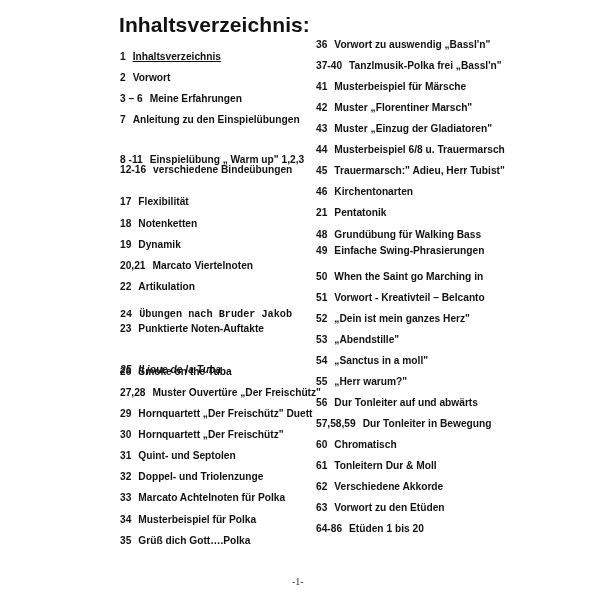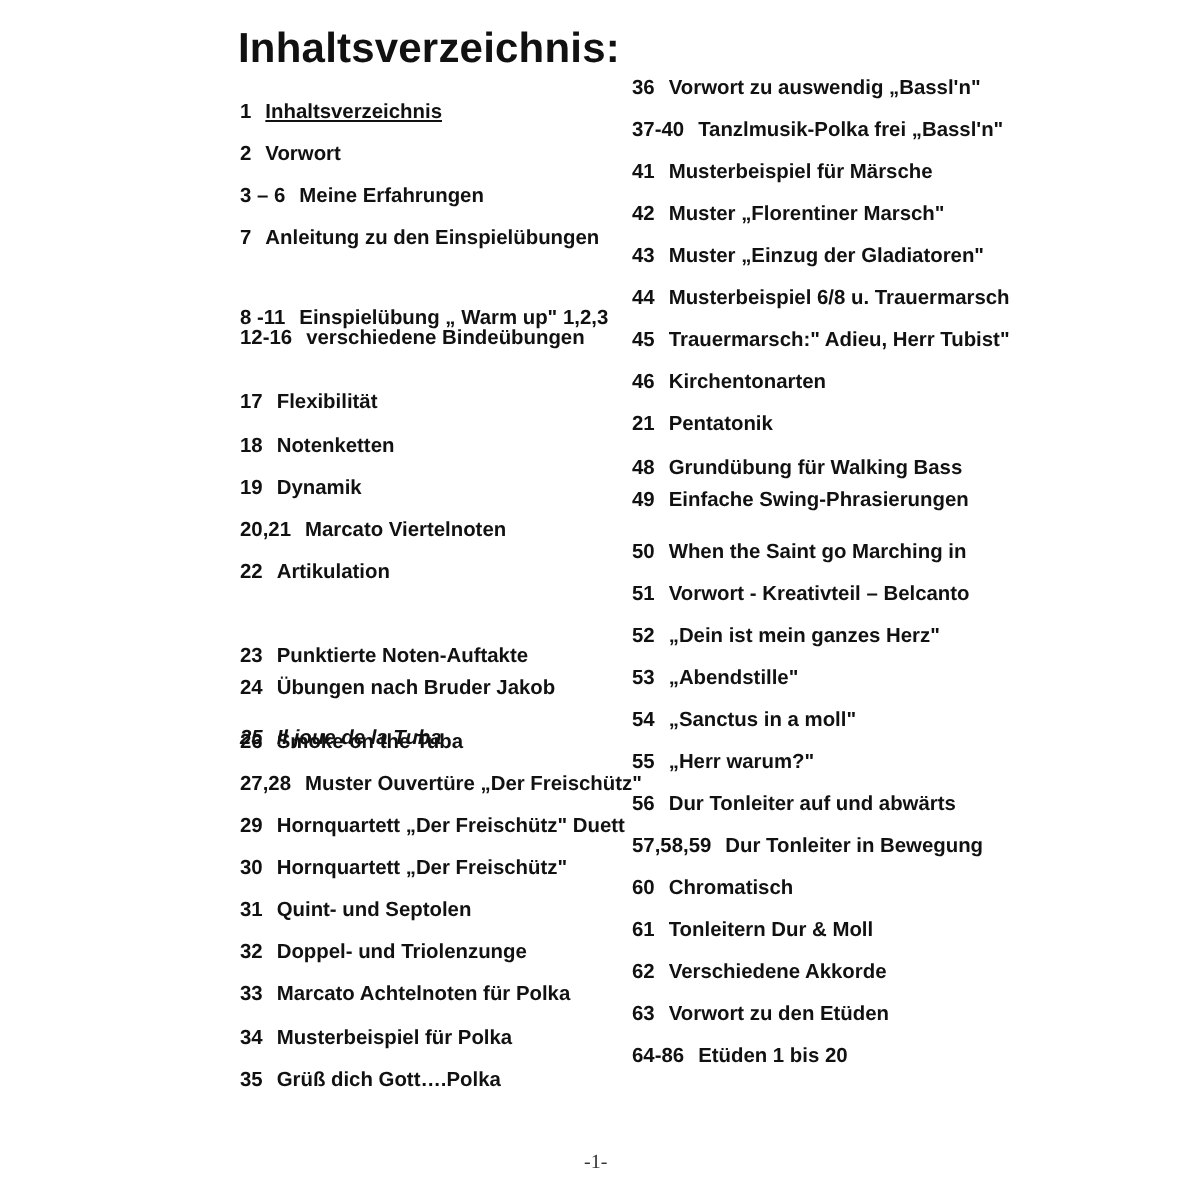--- a/index.html
+++ b/index.html
@@ -23,21 +23,21 @@
     <div class="entry" style="top: 93px;"><span class="num">3 – 6</span><span class="txt">Meine Erfahrungen</span></div>
     <div class="entry" style="top: 114px;"><span class="num">7</span><span class="txt">Anleitung zu den Einspielübungen</span></div>
     <div class="entry" style="top: 154px; text-align: center;"><span class="num">8 -11</span><span class="txt">Einspielübung „ Warm up" 1,2,3</span></div>
     <div class="entry" style="top: 164px;"><span class="num">12-16</span><span class="txt">verschiedene Bindeübungen</span></div>
     <div class="entry" style="top: 196px;"><span class="num">17</span><span class="txt">Flexibilität</span></div>
     <div class="entry" style="top: 218px;"><span class="num">18</span><span class="txt">Notenketten</span></div>
     <div class="entry" style="top: 239px;"><span class="num">19</span><span class="txt">Dynamik</span></div>
     <div class="entry" style="top: 260px;"><span class="num">20,21</span><span class="txt">Marcato Viertelnoten</span></div>
     <div class="entry" style="top: 281px;"><span class="num">22</span><span class="txt">Artikulation</span></div>
     <div class="entry" style="top: 288px; margin-top: 35px;"><span class="num">23</span><span class="txt">Punktierte Noten-Auftakte</span></div>
-    <div class="entry" style="top: 339px;"><span class="num">24</span><span class="txt">Übungen nach Bruder Jakob</span></div>
+    <div class="entry" style="top: 309px; font-family: Liberation Mono, monospace;"><span class="num">24</span><span class="txt">Übungen nach Bruder Jakob</span></div>
     <div class="entry" style="top: 364px; font-style: italic;"><span class="num">25</span><span class="txt">Il joue de la Tuba</span></div>
     <div class="entry" style="top: 366px;"><span class="num">26</span><span class="txt">Smoke on the Tuba</span></div>
     <div class="entry" style="top: 387px;"><span class="num">27,28</span><span class="txt">Muster Ouvertüre „Der Freischütz"</span></div>
     <div class="entry" style="top: 408px;"><span class="num">29</span><span class="txt">Hornquartett „Der Freischütz"  Duett</span></div>
     <div class="entry" style="top: 429px;"><span class="num">30</span><span class="txt">Hornquartett „Der Freischütz"</span></div>
     <div class="entry" style="top: 450px;"><span class="num">31</span><span class="txt">Quint- und Septolen</span></div>
     <div class="entry" style="top: 471px;"><span class="num">32</span><span class="txt">Doppel- und Triolenzunge</span></div>
     <div class="entry" style="top: 492px;"><span class="num">33</span><span class="txt">Marcato Achtelnoten für Polka</span></div>
     <div class="entry" style="top: 514px;"><span class="num">34</span><span class="txt">Musterbeispiel für Polka</span></div>
     <div class="entry" style="top: 535px;"><span class="num">35</span><span class="txt">Grüß dich Gott….Polka</span></div>

